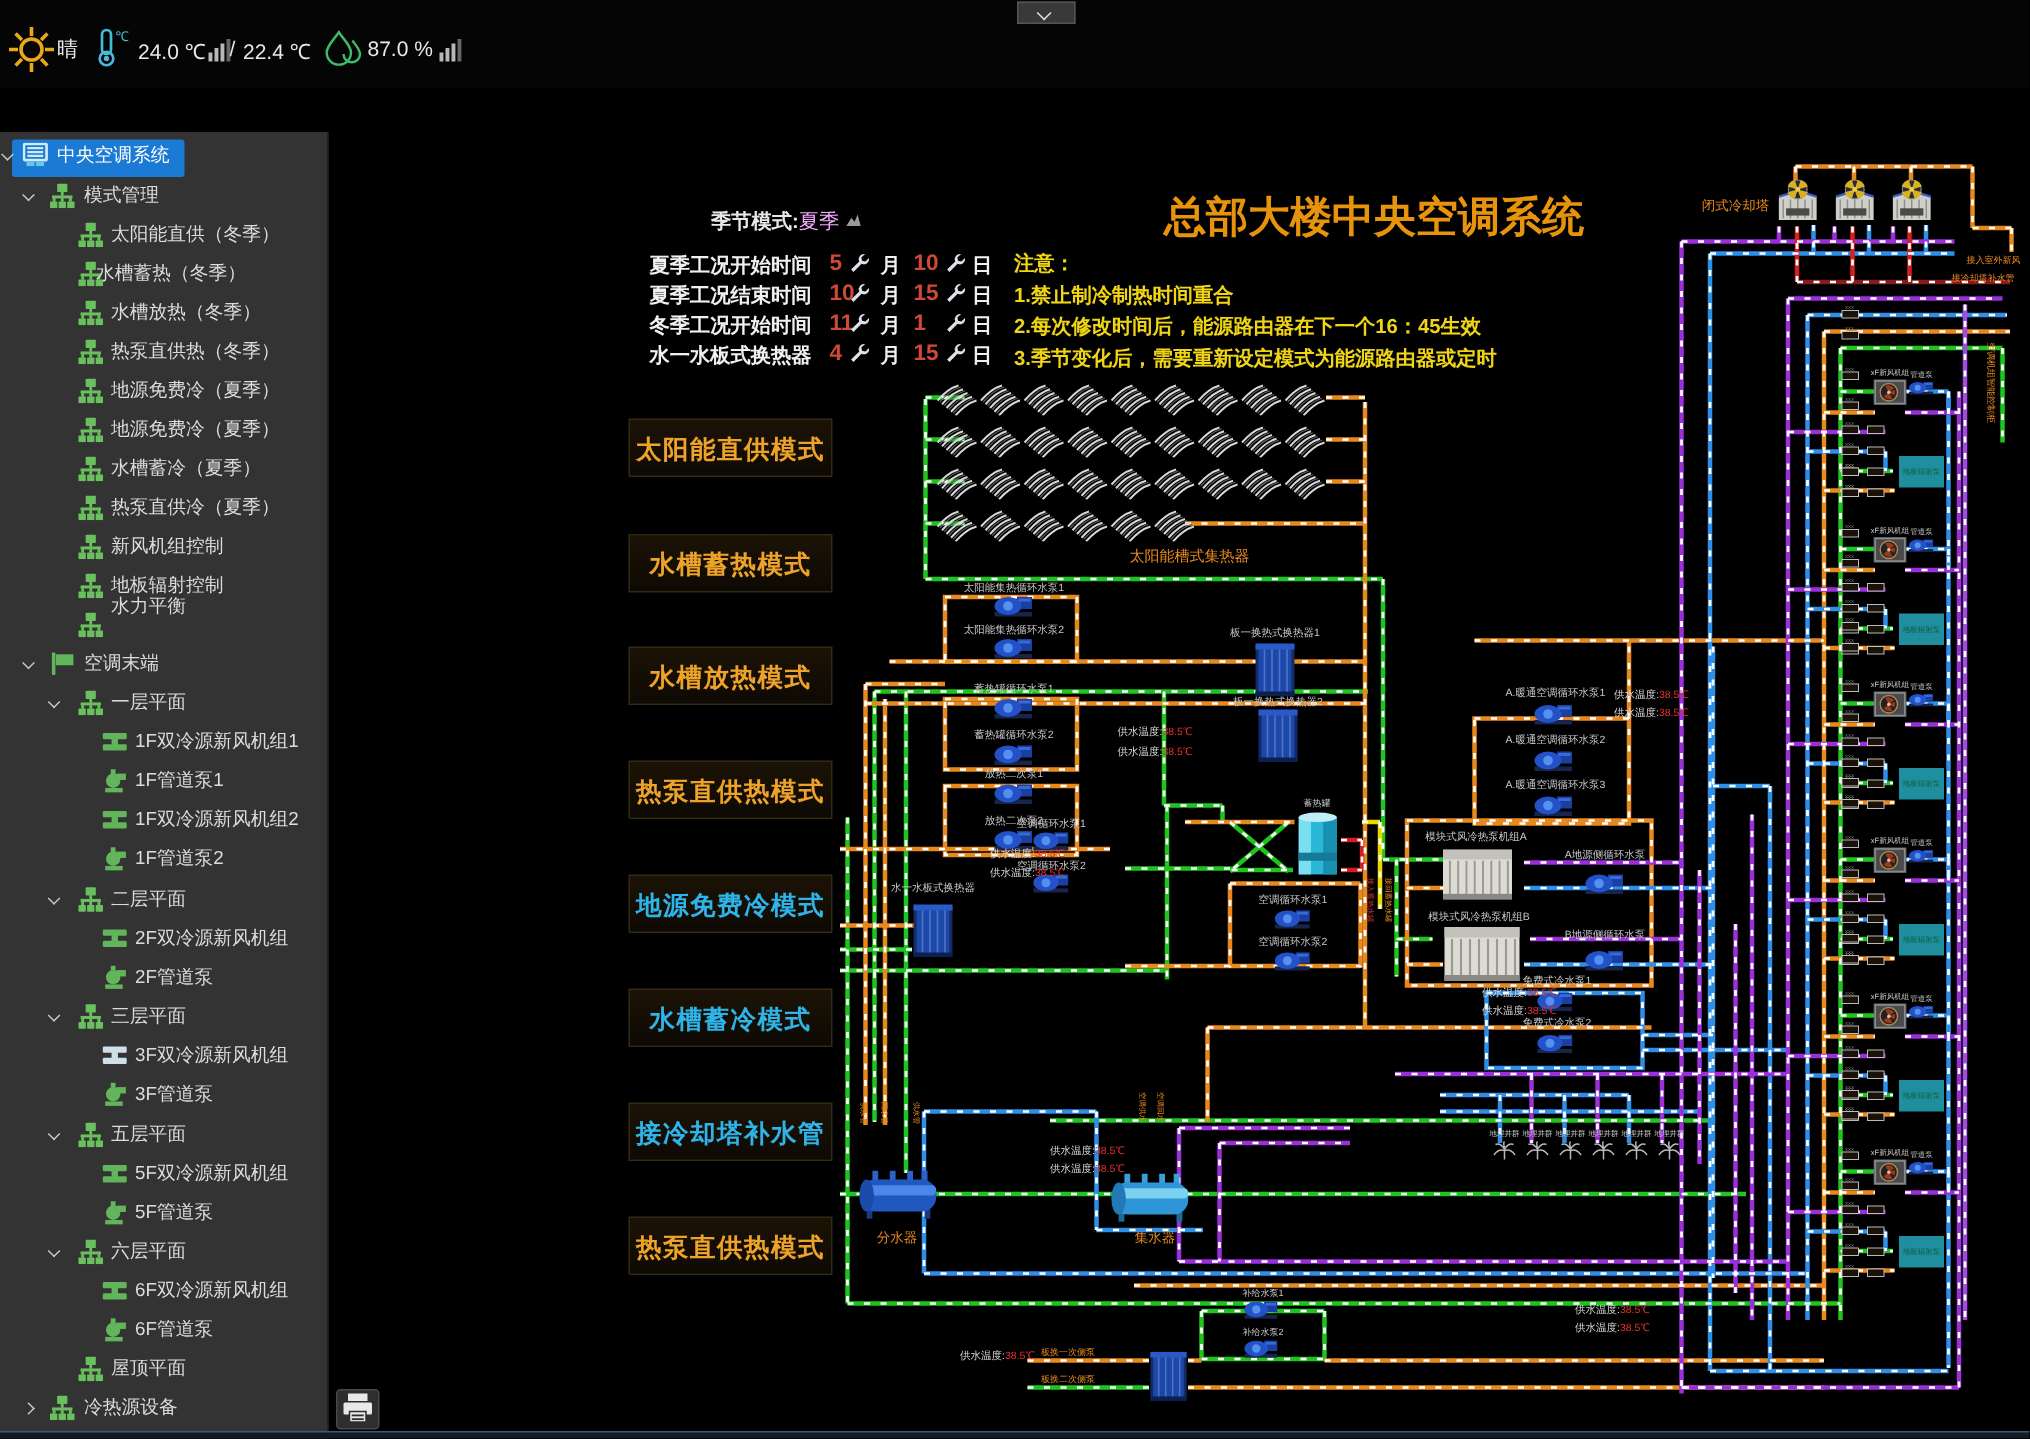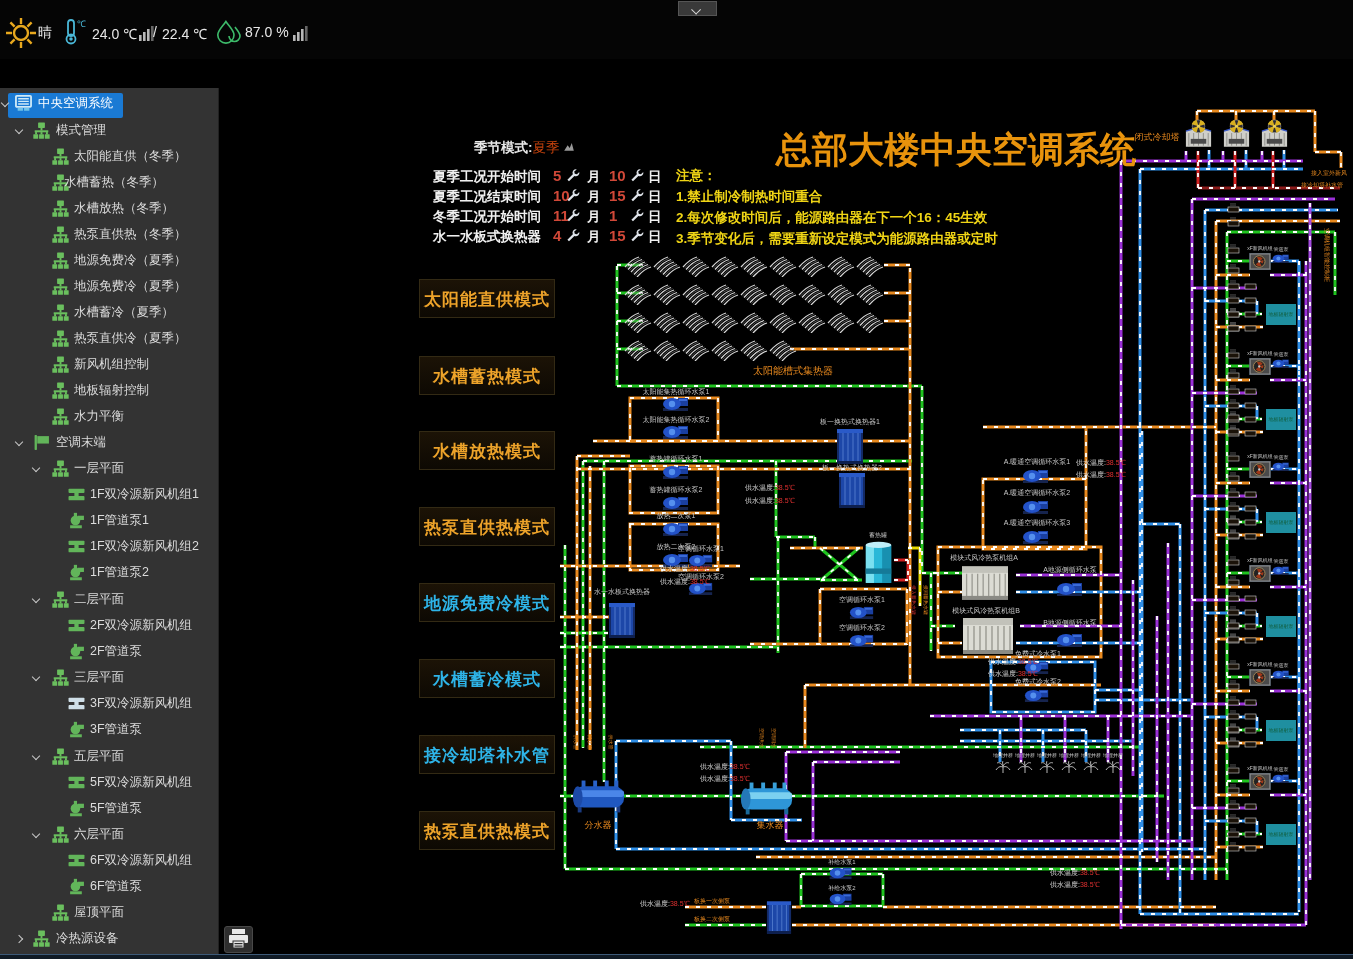--- a/index.html
+++ b/index.html
@@ -16,27 +16,27 @@
 .selt{color:#fff}
 .tic{position:absolute}
 .av{position:absolute;width:6px;height:6px;border-left:1.4px solid #c8c8c8;border-bottom:1.4px solid #c8c8c8;transform:rotate(-45deg)}
 .ar{position:absolute;width:6px;height:6px;border-left:1.4px solid #c8c8c8;border-bottom:1.4px solid #c8c8c8;transform:rotate(-135deg)}
 #main{position:absolute;left:220px;top:88px;width:1133px;height:871px;background:#000}
 #diag{position:absolute;left:0;top:0}
 .mbtn{position:absolute;left:419px;width:136px;height:39px;background:linear-gradient(#1c1306,#0d0903);border:1px solid #332a14;text-align:center;line-height:39px;font-size:17px;font-weight:bold;letter-spacing:1px}
 .mbtn.o{color:#eda32a}
 .mbtn.b{color:#2eb4e8}
 #smode{position:absolute;left:474px;top:139px;font-size:13.5px;font-weight:bold;color:#e8e8e8}
-#smode b{color:#c2410c;font-weight:normal}
+#smode b{color:#f0abfc;font-weight:normal}
 .srow{position:absolute;left:433px;height:17px;font-size:13.5px;color:#f0f0f0;font-weight:bold;width:230px}
 .srow span{position:absolute;top:0;white-space:nowrap}
 .slab{left:0}
 .snum{color:#d04838;font-size:15px;top:-1px!important}
 .swt{color:#f0f0f0}
-#dtitle{position:absolute;left:776px;top:126px;font-size:36px;font-weight:bold;color:#e8930c;letter-spacing:0px}
+#dtitle{position:absolute;left:776px;top:126px;font-size:28px;font-weight:bold;color:#e8930c;letter-spacing:0px}
 .note{position:absolute;left:676px;color:#f0d515;font-size:13.5px;font-weight:bold;white-space:nowrap}
 #wbar{position:absolute;left:0;top:14px;height:40px;color:#e8e8e8;font-size:14px}
 #wbar span{position:absolute;top:10px;white-space:nowrap}
 #botbar{position:absolute;left:0;top:954px;width:1353px;height:5px;background:#101b26;border-top:1.5px solid #3d5a78}
 #printer{position:absolute;left:224px;top:926px;width:29px;height:27px;background:#2e2e2e;border:1px solid #484848;border-radius:3px}
 </style></head>
 <body>
 <div id="page">
 <div id="hdr">
   <div id="wbar">
@@ -128,21 +128,21 @@
         <use href="#i-org"></use>
       </svg>
 <span class="trt" style="left:74px;top:268px">新风机组控制</span>
 <svg class="tic" style="left:52px;top:294px" viewBox="0 0 16 16" width="17" height="17">
         <use href="#i-org"></use>
       </svg>
 <span class="trt" style="left:74px;top:294px">地板辐射控制</span>
 <svg class="tic" style="left:52px;top:320px" viewBox="0 0 16 16" width="17" height="17">
         <use href="#i-org"></use>
       </svg>
-<span class="trt" style="left:74px;top:320px">水力平衡</span>
+<span class="trt" style="left:74px;top:308px">水力平衡</span>
 <i class="av" style="left:16px;top:351px"></i>
 <svg class="tic" style="left:33px;top:346px" viewBox="0 0 16 16" width="17" height="17">
         <use href="#i-flag"></use>
       </svg>
 <span class="trt" style="left:56px;top:346px">空调末端</span>
 <i class="av" style="left:33px;top:377px"></i>
 <svg class="tic" style="left:52px;top:372px" viewBox="0 0 16 16" width="17" height="17">
         <use href="#i-org"></use>
       </svg>
 <span class="trt" style="left:74px;top:372px">一层平面</span>

